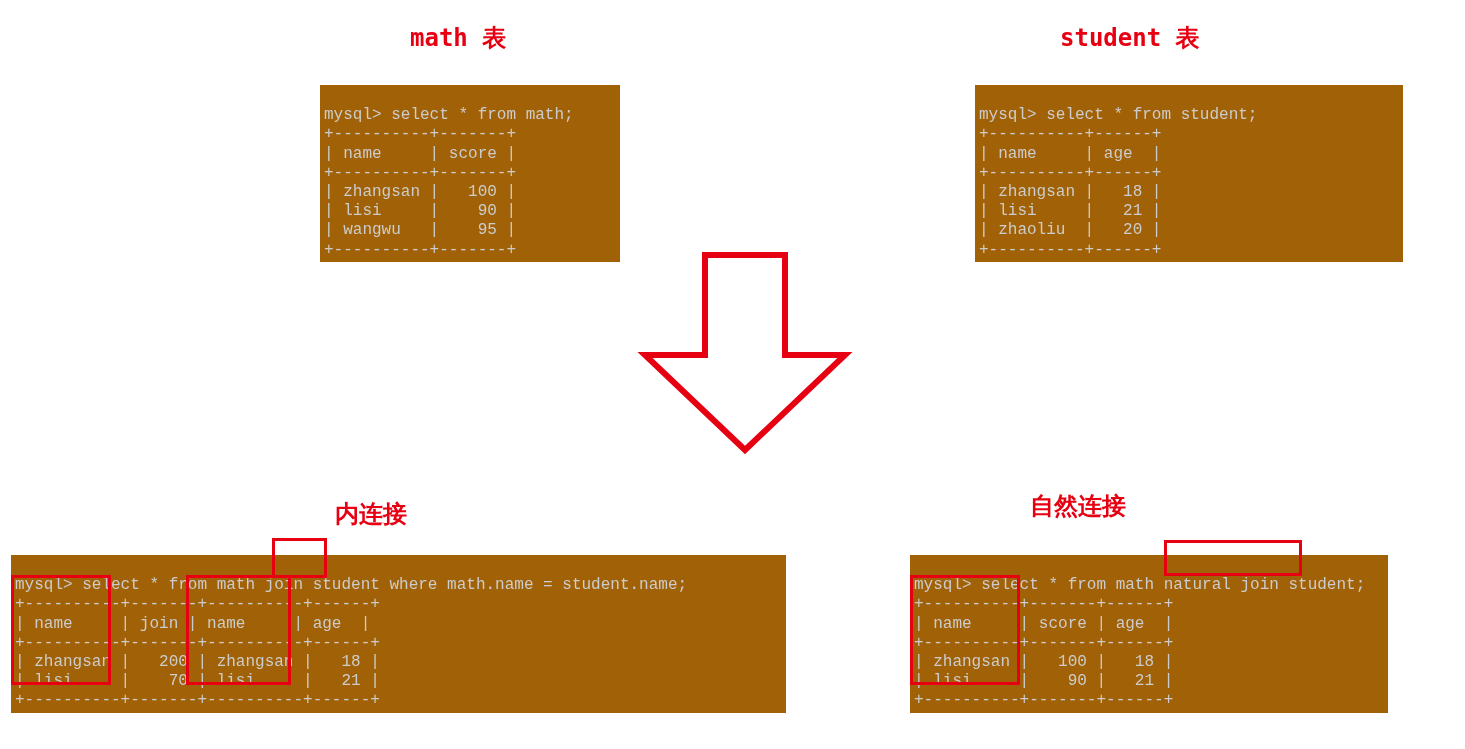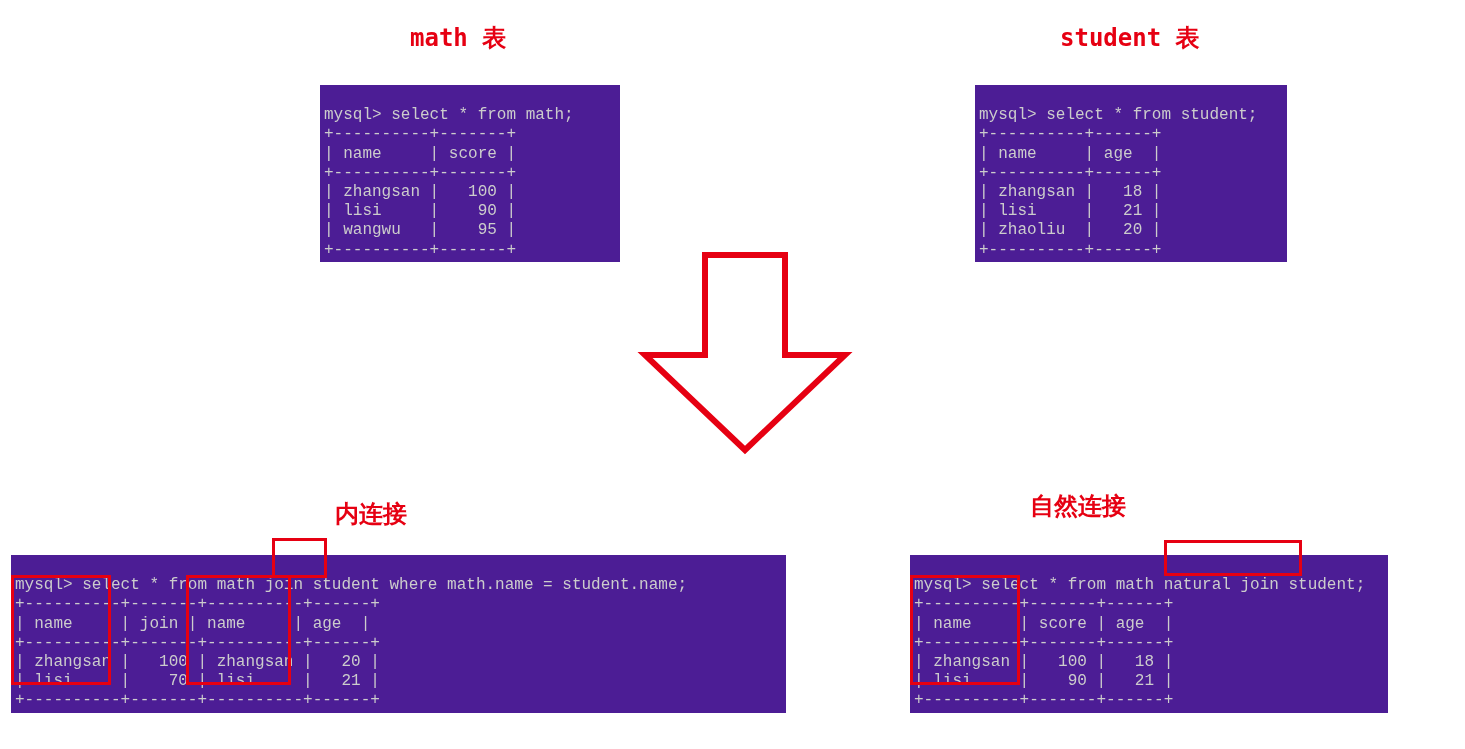--- a/index.html
+++ b/index.html
@@ -11,21 +11,21 @@
     font-family: "Microsoft YaHei", "SimHei", monospace, sans-serif;
   }
   .title {
     position: absolute;
     color: #e60012;
     font-weight: bold;
     font-size: 24px;
   }
   .terminal {
     position: absolute;
-    background: #4c1d95;
+    background: #a16207;
     color: #cccccc;
     font-family: "Consolas", "Courier New", monospace;
     font-size: 16px;
     line-height: 1.2;
     white-space: pre;
     padding: 2px 4px;
   }
   .arrow-svg {
     position: absolute;
   }
@@ -48,37 +48,37 @@
 <span>mysql&gt; select * from math;</span>
 <span>+----------+-------+</span>
 <span>| name     | score |</span>
 <span>+----------+-------+</span>
 <span>| zhangsan |   100 |</span>
 <span>| lisi     |    90 |</span>
 <span>| wangwu   |    95 |</span>
 <span>+----------+-------+</span>
 </div>
 
-<div class="terminal" style="left:975px; top:85px; width:312px;">
+<div class="terminal" style="left:975px; top:85px; width:428px;">
 <span>mysql&gt; select * from student;</span>
 <span>+----------+------+</span>
 <span>| name     | age  |</span>
 <span>+----------+------+</span>
 <span>| zhangsan |   18 |</span>
 <span>| lisi     |   21 |</span>
 <span>| zhaoliu  |   20 |</span>
 <span>+----------+------+</span>
 </div>
 
 <div class="terminal" style="left:11px; top:555px; width:775px;">
 <span>mysql&gt; select * from math join student where math.name = student.name;</span>
 <span>+----------+-------+----------+------+</span>
 <span>| name     | join | name     | age  |</span>
 <span>+----------+-------+----------+------+</span>
-<span>| zhangsan |   100 | zhangsan |   20 |</span>
+<span>| zhangsan |   200 | zhangsan |   18 |</span>
 <span>| lisi     |    70 | lisi     |   21 |</span>
 <span>+----------+-------+----------+------+</span>
 </div>
 
 <div class="terminal" style="left:910px; top:555px; width:478px;">
 <span>mysql&gt; select * from math natural join student;</span>
 <span>+----------+-------+------+</span>
 <span>| name     | score | age  |</span>
 <span>+----------+-------+------+</span>
 <span>| zhangsan |   100 |   18 |</span>

